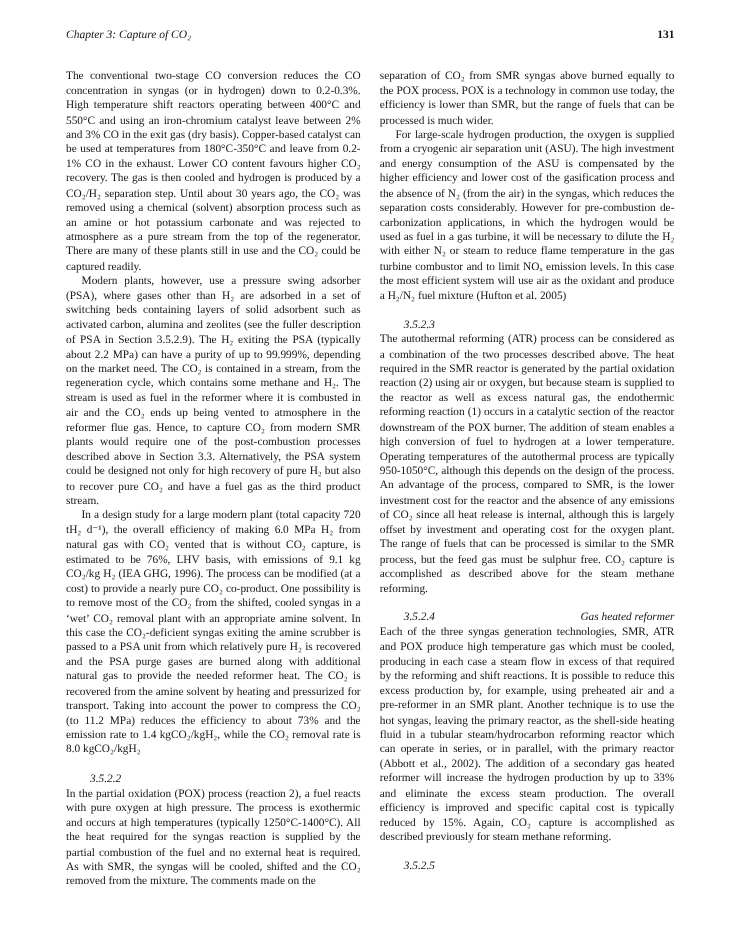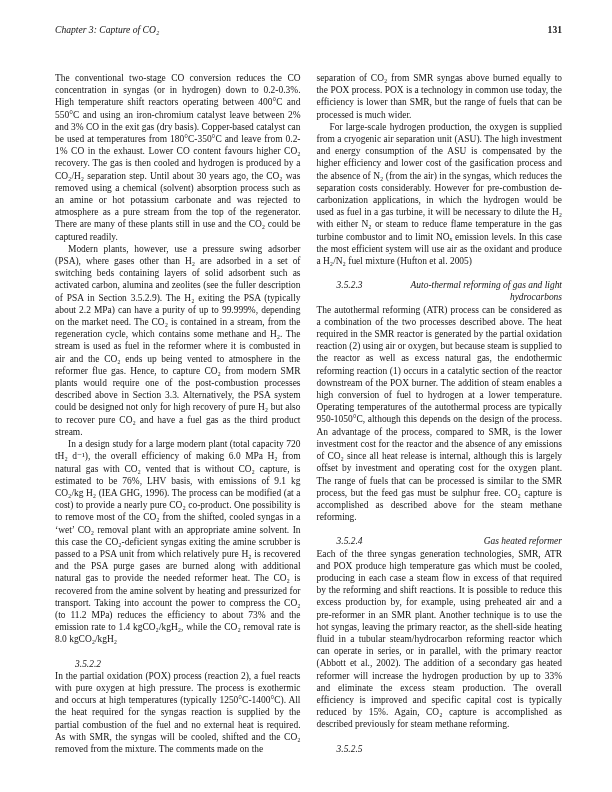--- a/index.html
+++ b/index.html
@@ -20,21 +20,21 @@
     right: 50px;
     display: flex;
     justify-content: space-between;
     align-items: flex-end;
     font-size: 9.6px;
   }
   .chapter-title { font-style: italic; }
   .page-number { font-weight: bold; margin-left: 13px; }
   .columns {
     position: absolute;
-    top: 72px;
+    top: 58px;
     left: 55px;
     right: 50px;
     display: flex;
     gap: 16px;
   }
   .col {
     width: 245.5px;
     font-size: 9.45px;
     line-height: 12.2px;
     text-align: justify;
@@ -67,21 +67,20 @@
         <div class="heading">
           <span class="hnum">3.5.2.2</span>
         </div>
         <p class="para">In the partial oxidation (POX) process (reaction 2), a fuel reacts with pure oxygen at high pressure. The process is exothermic and occurs at high temperatures (typically 1250°C-1400°C). All the heat required for the syngas reaction is supplied by the partial combustion of the fuel and no external heat is required. As with SMR, the syngas will be cooled, shifted and the CO₂ removed from the mixture. The comments made on the</p>
       </div>
     <div class="col">
         <p class="para">separation of CO₂ from SMR syngas above burned equally to the POX process. POX is a technology in common use today, the efficiency is lower than SMR, but the range of fuels that can be processed is much wider.</p>
         <p class="para indent">For large-scale hydrogen production, the oxygen is supplied from a cryogenic air separation unit (ASU). The high investment and energy consumption of the ASU is compensated by the higher efficiency and lower cost of the gasification process and the absence of N₂ (from the air) in the syngas, which reduces the separation costs considerably. However for pre-combustion de-carbonization applications, in which the hydrogen would be used as fuel in a gas turbine, it will be necessary to dilute the H₂ with either N₂ or steam to reduce flame temperature in the gas turbine combustor and to limit NOₓ emission levels. In this case the most efficient system will use air as the oxidant and produce a H₂/N₂ fuel mixture (Hufton et al. 2005)</p>
         <div class="heading">
           <span class="hnum">3.5.2.3</span>
-          <span class="htitle">Auto-thermal reforming of gas and light hydrocarbons</span>
         </div>
         <p class="para">The autothermal reforming (ATR) process can be considered as a combination of the two processes described above. The heat required in the SMR reactor is generated by the partial oxidation reaction (2) using air or oxygen, but because steam is supplied to the reactor as well as excess natural gas, the endothermic reforming reaction (1) occurs in a catalytic section of the reactor downstream of the POX burner. The addition of steam enables a high conversion of fuel to hydrogen at a lower temperature. Operating temperatures of the autothermal process are typically 950-1050°C, although this depends on the design of the process. An advantage of the process, compared to SMR, is the lower investment cost for the reactor and the absence of any emissions of CO₂ since all heat release is internal, although this is largely offset by investment and operating cost for the oxygen plant. The range of fuels that can be processed is similar to the SMR process, but the feed gas must be sulphur free. CO₂ capture is accomplished as described above for the steam methane reforming.</p>
         <div class="heading">
           <span class="hnum">3.5.2.4</span>
           <span class="htitle">Gas heated reformer</span>
         </div>
         <p class="para">Each of the three syngas generation technologies, SMR, ATR and POX produce high temperature gas which must be cooled, producing in each case a steam flow in excess of that required by the reforming and shift reactions. It is possible to reduce this excess production by, for example, using preheated air and a pre-reformer in an SMR plant. Another technique is to use the hot syngas, leaving the primary reactor, as the shell-side heating fluid in a tubular steam/hydrocarbon reforming reactor which can operate in series, or in parallel, with the primary reactor (Abbott et al., 2002). The addition of a secondary gas heated reformer will increase the hydrogen production by up to 33% and eliminate the excess steam production. The overall efficiency is improved and specific capital cost is typically reduced by 15%. Again, CO₂ capture is accomplished as described previously for steam methane reforming.</p>
         <div class="heading">
           <span class="hnum">3.5.2.5</span>
         </div>

